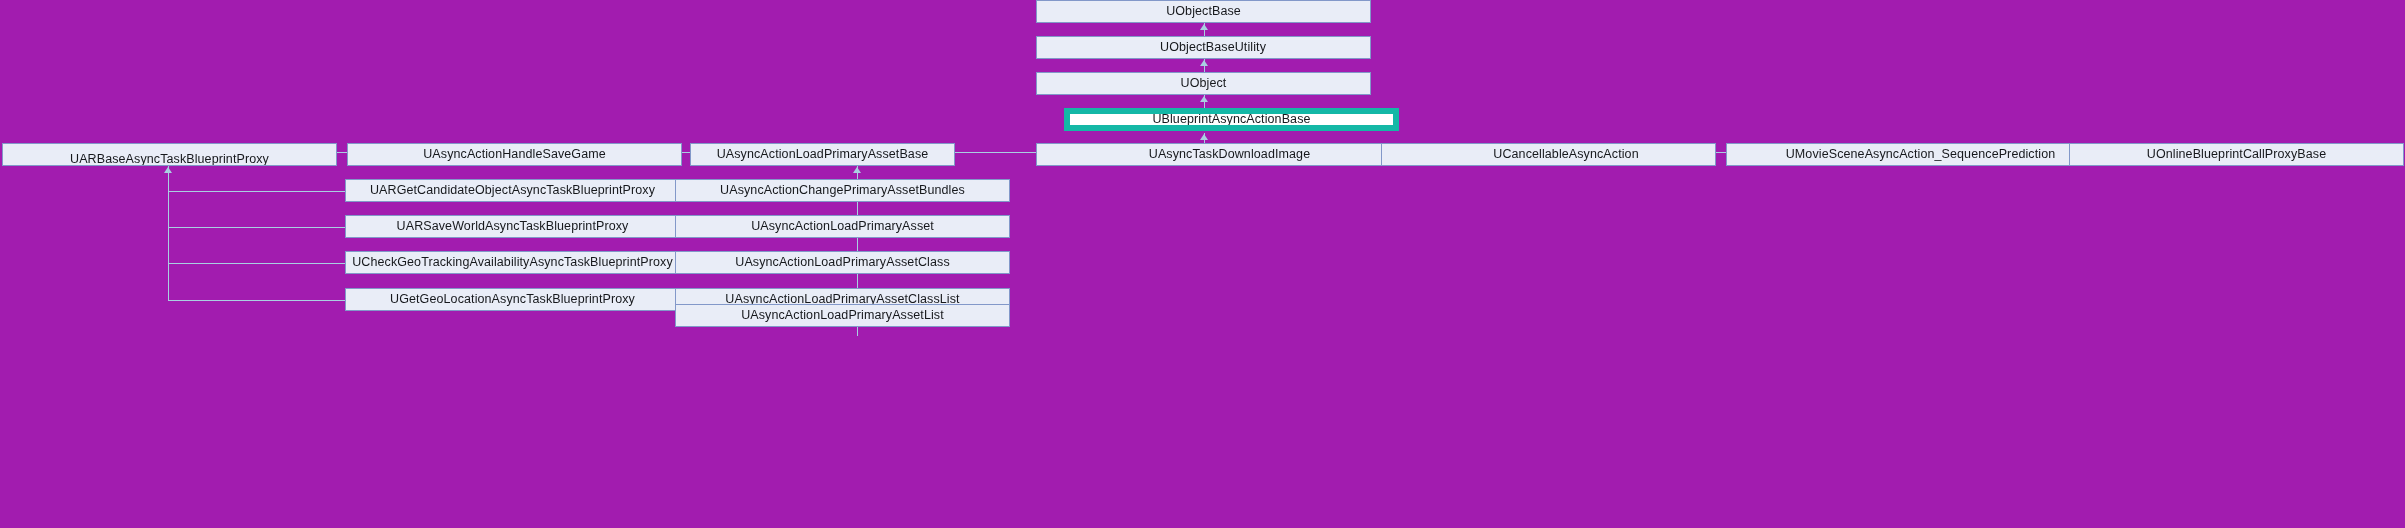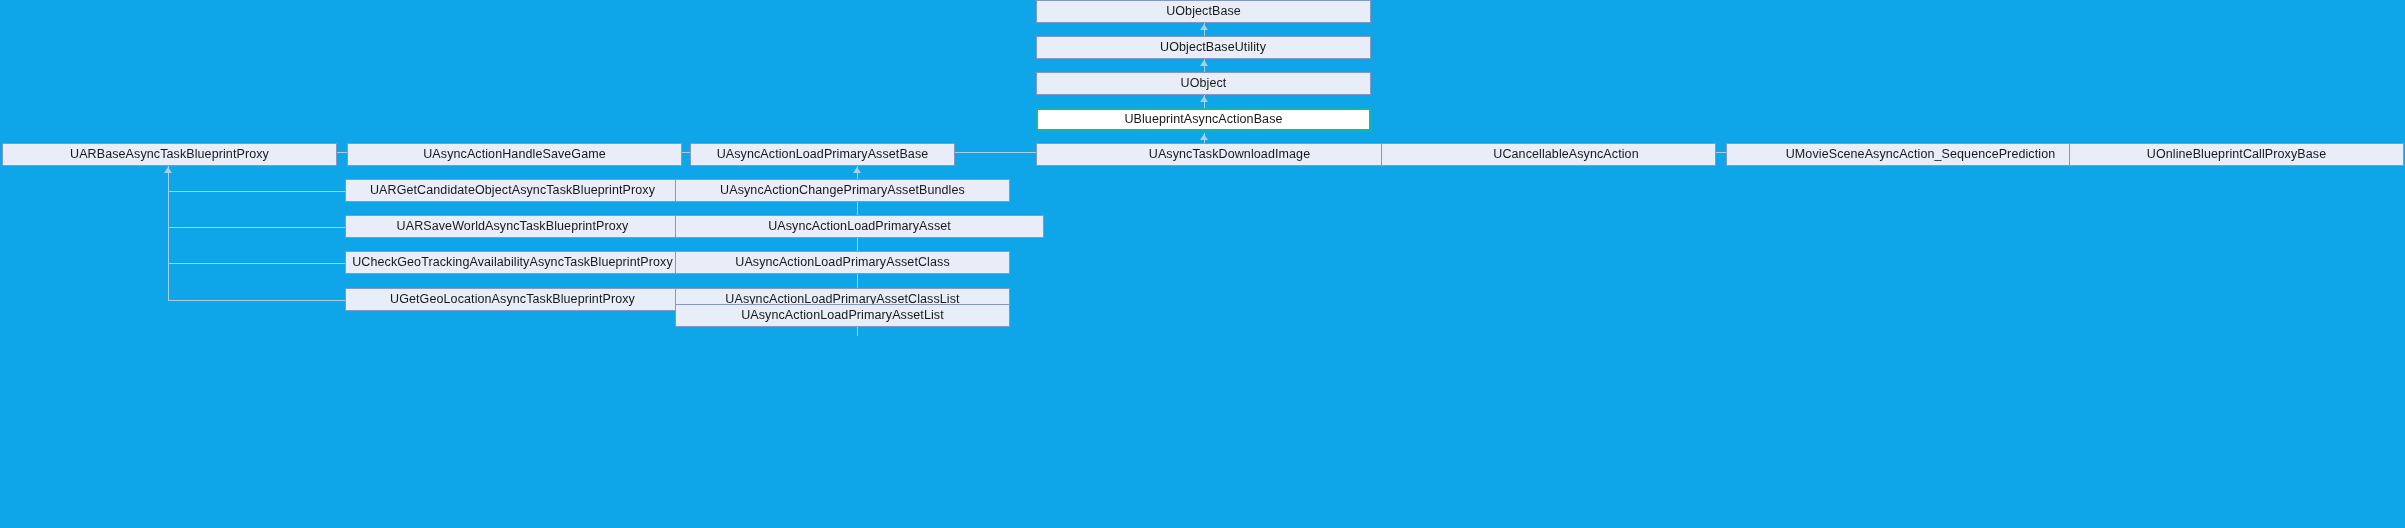--- a/index.html
+++ b/index.html
@@ -10,21 +10,21 @@
     background: #ffffff;
   }
   body {
     font-family: "Liberation Sans", "DejaVu Sans", sans-serif;
   }
 
   #diagram {
     position: relative;
     width: 2405px;
     height: 528px;
-    background: #0ea5e9;
+    background: #a21caf;
     overflow: hidden;
   }
 
   
   .node {
     position: absolute;
     height: 23px;
     background: #e9edf7;
     border: 1px solid #8298c9;
     display: flex;
@@ -39,21 +39,22 @@
     color: #16181c;
     letter-spacing: 0.1px;
     padding: 0 3px;
     overflow: hidden;
     text-overflow: clip;
     white-space: nowrap;
   }
   
   .node.current {
     background: #ffffff;
-    border: 2px solid #14b8a6;
+    border: 6px solid #14b8a6;
+    margin-left: 28px;
   }
 
   
   .vline {
     position: absolute;
     width: 1px;
     background: #a9cfe1;
   }
   .hline {
     position: absolute;
@@ -89,21 +90,21 @@
       <span class="label">UObject</span>
     </div>
     <div class="vline" style="left: 1203.5px; top: 95px; height: 13px;"></div>
     <div class="arrow-up" style="left: 1199.5px; top: 96px;"></div>
     <div class="node current" style="left: 1036px; top: 108px; width: 335px;">
       <span class="label">UBlueprintAsyncActionBase</span>
     </div>
     <div class="vline" style="left: 1203.5px; top: 133px; height: 19px;"></div>
     <div class="arrow-up" style="left: 1199.5px; top: 134px;"></div>
     <div class="hline" style="left: 168px; top: 152px; width: 2068px;"></div>
-    <div class="node" style="left: 2px; top: 143px; width: 335px;">
+    <div class="node" style="left: 2px; top: 143px; width: 335px; align-items: flex-end;">
       <span class="label">UARBaseAsyncTaskBlueprintProxy</span>
     </div>
     <div class="vline" style="left: 169.5px; top: 152px;"></div>
     <div class="node" style="left: 347px; top: 143px; width: 335px;">
       <span class="label">UAsyncActionHandleSaveGame</span>
     </div>
     <div class="vline" style="left: 514.5px; top: 152px;"></div>
     <div class="node" style="left: 690px; top: 143px; width: 265px;">
       <span class="label">UAsyncActionLoadPrimaryAssetBase</span>
     </div>
@@ -141,21 +142,21 @@
     <div class="node" style="left: 345px; top: 288px; width: 335px;">
       <span class="label">UGetGeoLocationAsyncTaskBlueprintProxy</span>
     </div>
     <div class="hline" style="left: 168px; top: 299.5px; width: 177px;"></div>
     <div class="vline" style="left: 857px; top: 166px; height: 169.5px;"></div>
     <div class="arrow-up" style="left: 853px; top: 167px;"></div>
     <div class="node" style="left: 675px; top: 179px; width: 335px;">
       <span class="label">UAsyncActionChangePrimaryAssetBundles</span>
     </div>
     <div class="hline" style="left: 857px; top: 190.5px;"></div>
-    <div class="node" style="left: 675px; top: 215px; width: 369px;">
+    <div class="node" style="left: 675px; top: 215px; width: 335px;">
       <span class="label">UAsyncActionLoadPrimaryAsset</span>
     </div>
     <div class="hline" style="left: 857px; top: 226.5px;"></div>
     <div class="node" style="left: 675px; top: 251px; width: 335px;">
       <span class="label">UAsyncActionLoadPrimaryAssetClass</span>
     </div>
     <div class="hline" style="left: 857px; top: 262.5px;"></div>
     <div class="node" style="left: 675px; top: 288px; width: 335px;">
       <span class="label">UAsyncActionLoadPrimaryAssetClassList</span>
     </div>

